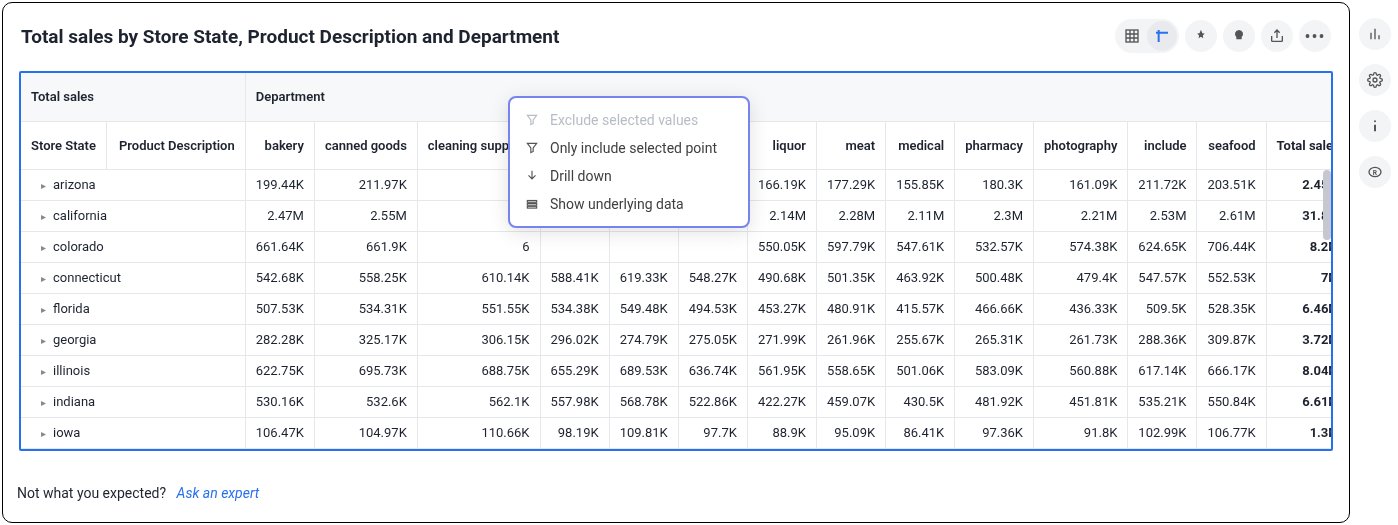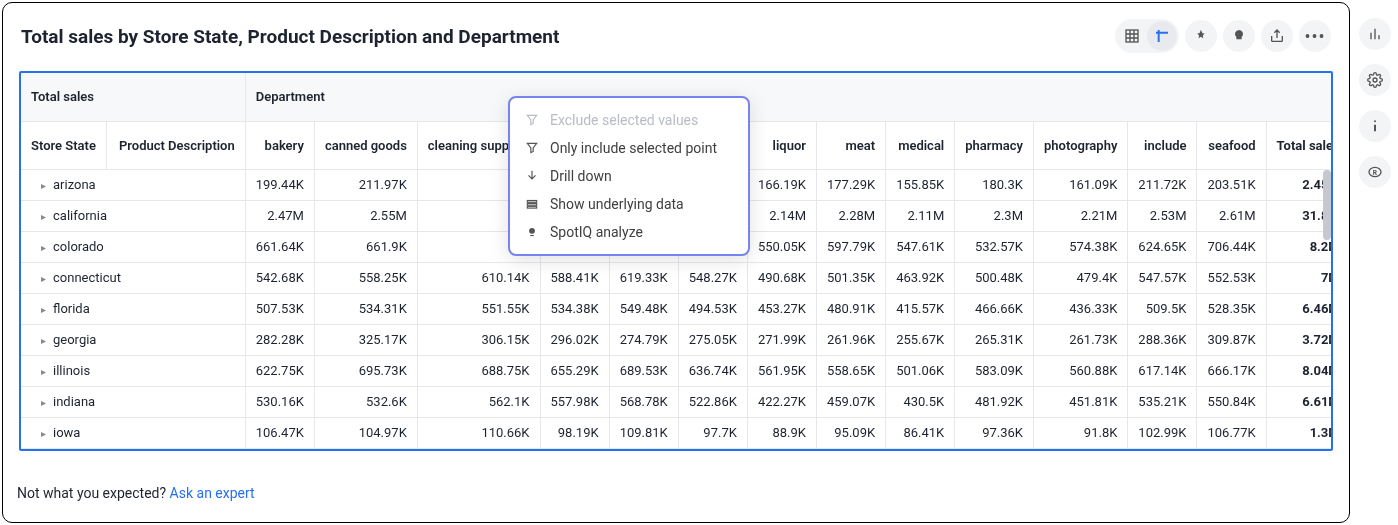--- a/index.html
+++ b/index.html
@@ -122,21 +122,21 @@
   width: 8px;
   height: 70px;
   background: #c5c8cf;
   border-radius: 4px;
 }
 .footer {
   padding: 12px 16px 14px 14px;
   font-size: 14px;
   color: #1d232f;
 }
-.footer a { color: #2770ef; text-decoration: none; margin-left: 0; cursor: pointer;}
+.footer a { color: #2770ef; text-decoration: none; margin-left: 7px; cursor: pointer; font-style: italic;}
 .context-menu {
   position: absolute;
   left: 505px;
   top: 93px;
   width: 242px;
   background: #fff;
   border: 2px solid #7584ee;
   border-radius: 8px;
   box-shadow: 0 4px 20px rgba(0,0,0,0.12);
   padding: 8px 0;
@@ -438,29 +438,20 @@
       <div class="cm-item">
         <span class="cm-icon">
           <svg viewBox="0 0 24 24">
             <rect x="4" y="6" width="16" height="3"></rect>
             <rect x="4" y="11" width="16" height="3"></rect>
             <rect x="4" y="16" width="16" height="3"></rect>
           </svg>
         </span>
         <span>Show underlying data</span>
       </div>
-      <div class="cm-item">
-        <span class="cm-icon">
-          <svg viewBox="0 0 24 24">
-            <circle cx="12" cy="10" r="5" fill="#555" stroke="none"></circle>
-            <path d="M9 18h6" fill="none"></path>
-          </svg>
-        </span>
-        <span>SpotIQ analyze</span>
-      </div>
     </div>
 </div>
 
 <div class="right-rail">
   <div class="rail-btn">
     <svg viewBox="0 0 24 24">
         <line x1="6" y1="20" x2="6" y2="10"></line>
         <line x1="12" y1="20" x2="12" y2="4"></line>
         <line x1="18" y1="20" x2="18" y2="14"></line>
       </svg>

